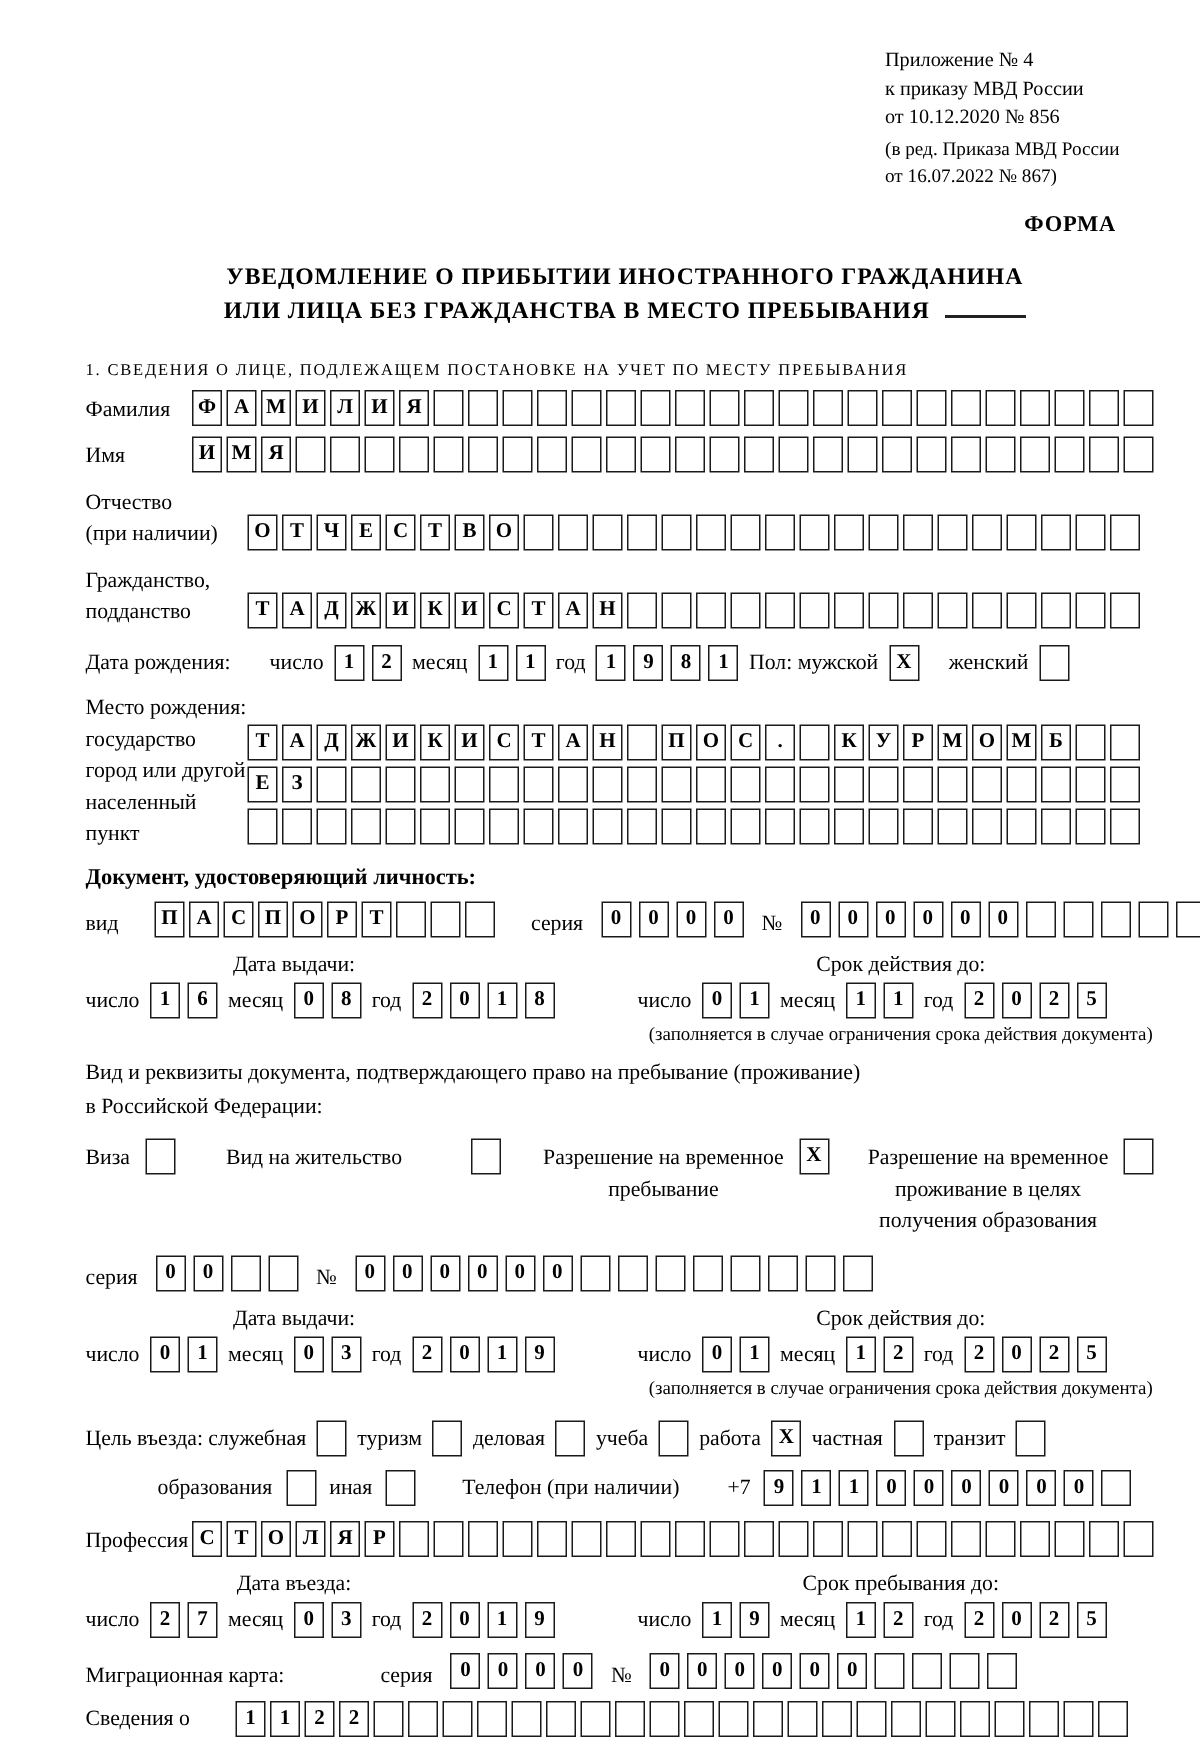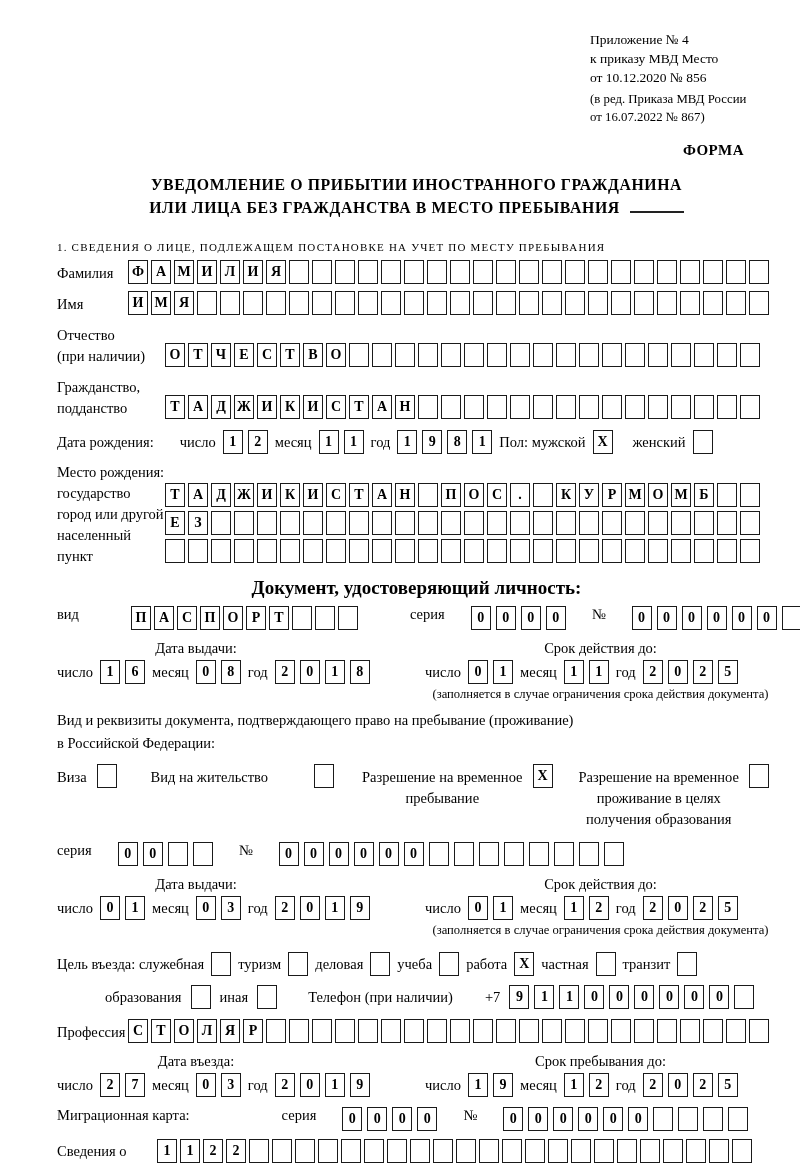--- a/index.html
+++ b/index.html
@@ -38,43 +38,43 @@
   .stack > .cellrow { margin-bottom:4px; }
 
   
   .dateline { display:flex; align-items:center; gap:7px; }
   .twocol { display:flex; margin-top:10px; }
   .col-l { width:368px; } .col-r { flex:1; }
   .col-head { text-align:center; margin-bottom:3px; }
   .col-l .col-head { padding-right:90px; }
   .note { font-size:12.6px; margin-top:3px; text-align:center; white-space:nowrap; }
 
-  .dochead { text-align:center; font-weight:bold; font-size:19px; margin-top:10px; }
-  .inlinerow { display:flex; align-items:flex-start; margin-top:7px; gap:26px; }
+  .dochead { text-align:left; font-weight:bold; font-size:15px; margin-top:10px; }
+  .inlinerow { display:flex; align-items:flex-end; margin-top:7px; gap:12px; }
   .optrow { display:flex; align-items:flex-start; margin-top:12px; gap:10px; }
   .optlbl { line-height:21px; padding-top:3px; }
   .ctr { text-align:center; }
   .introline { margin-top:10px; }
 
   .purp { display:flex; align-items:center; gap:7px; margin-top:14px; }
   .purp2 { display:flex; align-items:center; gap:9px; margin-top:9px; margin-left:48px; }
   .ph-label { margin-left:22px; }
 
   .repr { display:flex; align-items:flex-start; margin-top:8px; }
   .repr-labels { width:100px; flex:0 0 auto; line-height:21.5px; padding-top:2px; }
   .repr-cells > .cellrow { margin-bottom:5px; }
 </style>
 </head>
 <body>
 
 <div class="page">
 
   <div class="hdr">
     <div>Приложение № 4</div>
-    <div>к приказу МВД Место</div>
+    <div>к приказу МВД России</div>
     <div>от 10.12.2020 № 856</div>
     <div class="sub">
       <div>(в ред. Приказа МВД России</div>
       <div>от 16.07.2022 № 867)</div>
     </div>
   </div>
   <div class="forma">ФОРМА</div>
 
   <div class="title">
     <div>УВЕДОМЛЕНИЕ О ПРИБЫТИИ ИНОСТРАННОГО ГРАЖДАНИНА</div>

